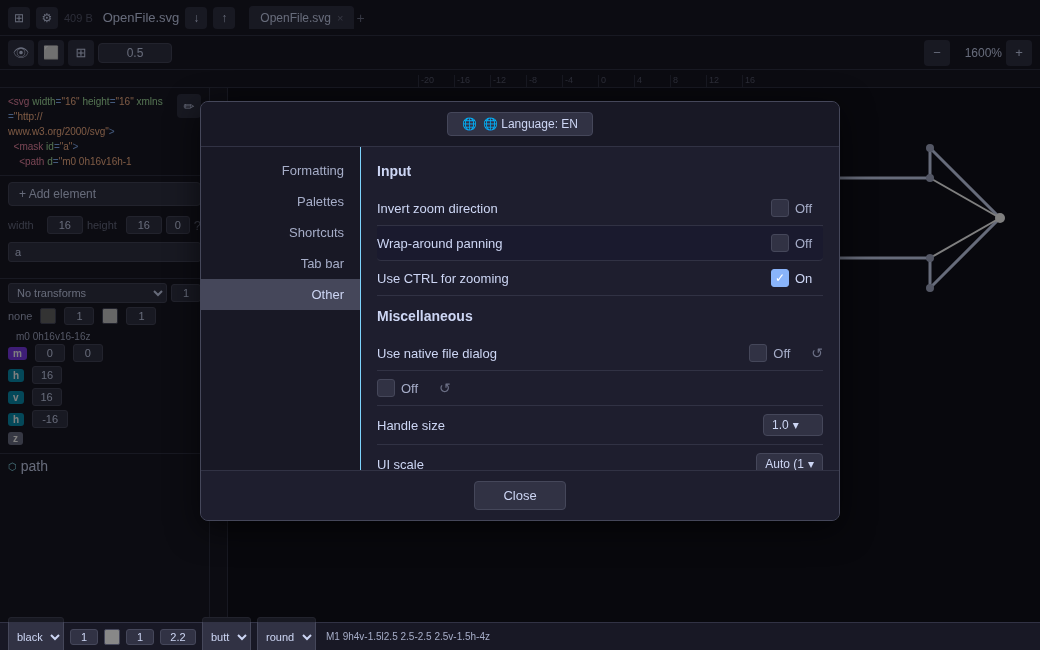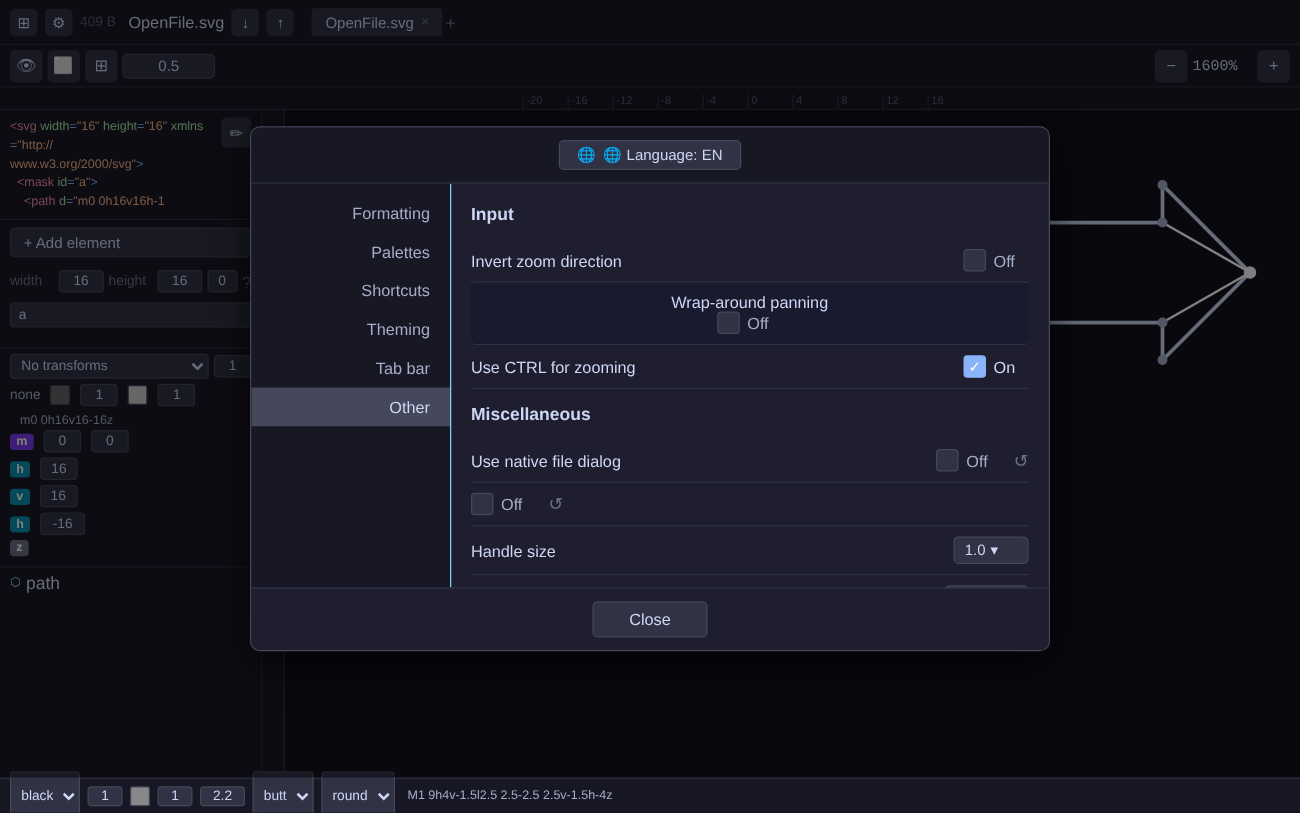--- a/index.html
+++ b/index.html
@@ -101,22 +101,21 @@
       text-align: center;
     }
     .toolbar2-right {
       margin-left: auto;
       display: flex; align-items: center; gap: 4px;
     }
     .zoom-label {
       font-size: 12px;
       color: #cdd6f4;
       min-width: 48px;
-      text-align: left;
-      font-family: Liberation Mono, monospace;
+      text-align: right;
     }
 
     
     .ruler-h {
       height: 18px;
       background: #181825;
       border-bottom: 1px solid #313244;
       display: flex; align-items: flex-end;
       padding-left: 418px;
       overflow: hidden;
@@ -678,43 +677,40 @@
         <div class="sidebar-menu-item">
           <span>Formatting</span>
         </div>
         <div class="sidebar-menu-item">
           <span>Palettes</span>
         </div>
         <div class="sidebar-menu-item">
           <span>Shortcuts</span>
         </div>
         <div class="sidebar-menu-item">
-          <span>Theming</span>
-        </div>
-        <div class="sidebar-menu-item">
           <span>Tab bar</span>
         </div>
         <div class="sidebar-menu-item active">
           <span>Other</span>
         </div>
       </div>
 
       <div class="dialog-content">
 
         <div class="section-title">Input</div>
 
         <div class="setting-row">
           <span class="setting-label">Invert zoom direction</span>
           <div class="toggle-container">
             <div class="toggle-box"></div>
             <span class="toggle-val">Off</span>
           </div>
         </div>
 
-        <div class="setting-row" style="background:#1a1a2e;border-radius:4px;flex-direction:column;">
+        <div class="setting-row" style="background:#1a1a2e;border-radius:4px;">
           <span class="setting-label">Wrap-around panning</span>
           <div class="toggle-container">
             <div class="toggle-box"></div>
             <span class="toggle-val">Off</span>
           </div>
         </div>
 
         <div class="setting-row">
           <span class="setting-label">Use CTRL for zooming</span>
           <div class="toggle-container">

